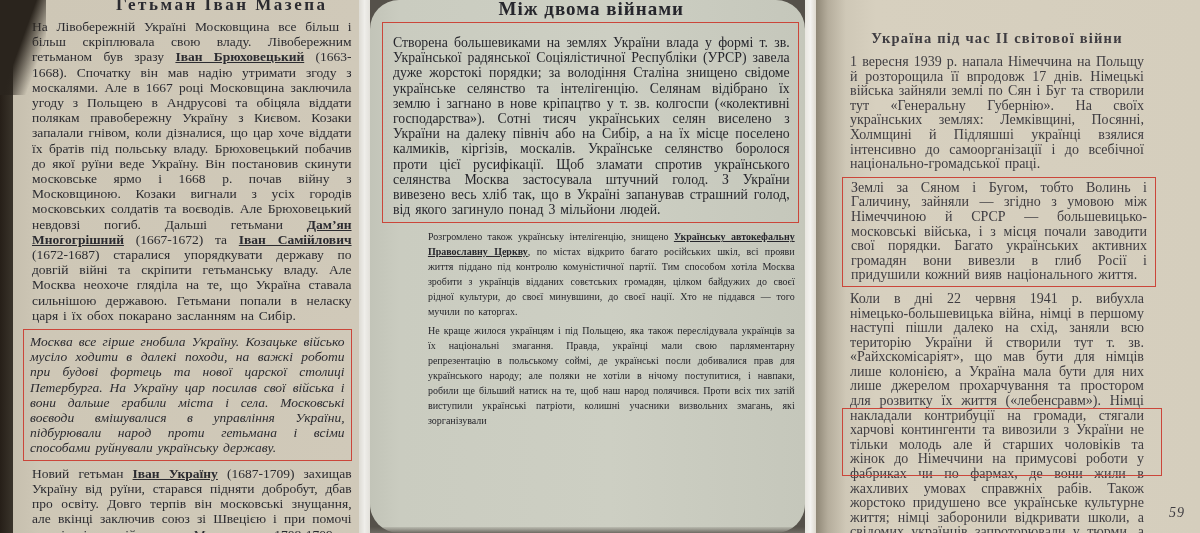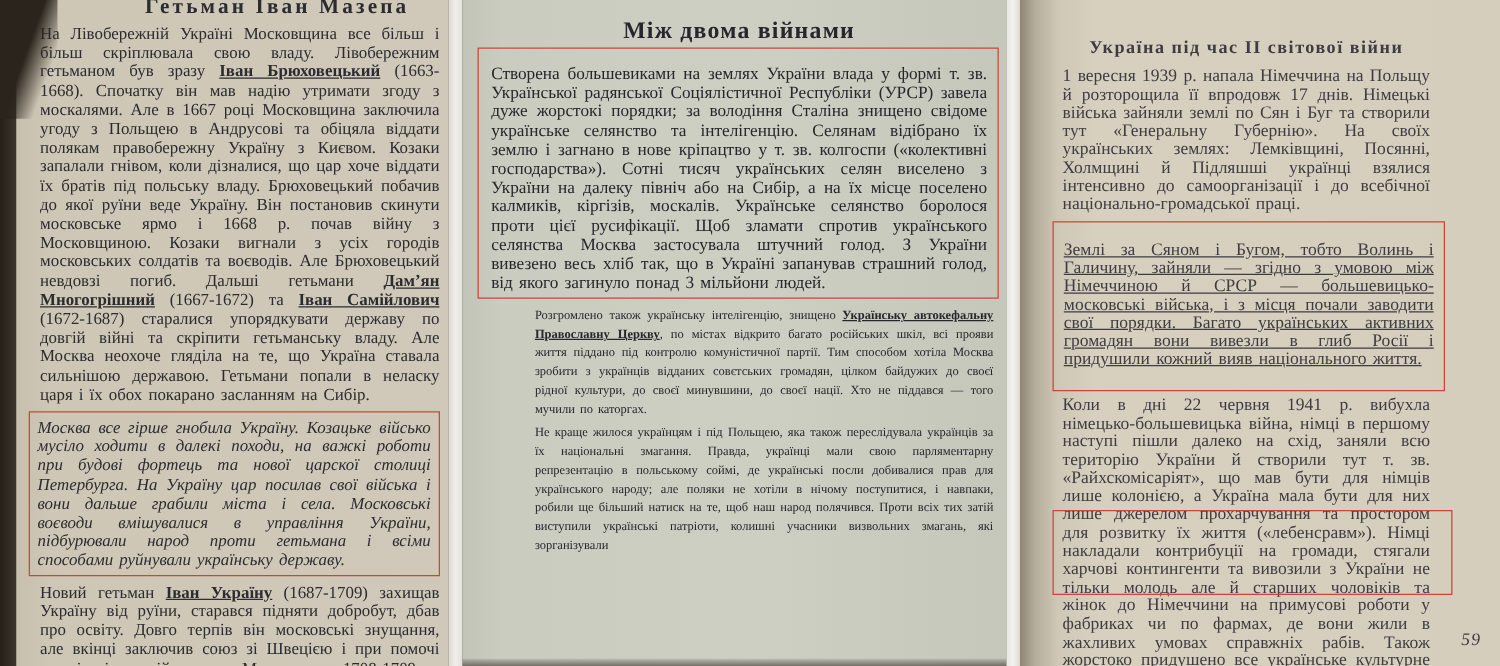--- a/index.html
+++ b/index.html
@@ -24,22 +24,23 @@
     position:absolute;left:0;top:0;width:46px;height:95px;
     background:linear-gradient(110deg,#2a241d 0 45%,rgba(42,36,29,0) 75%);
   }
   
   .gap1{width:12px;height:533px;background:linear-gradient(to right,#dddbd4,#efeeea,#e2e0da);}
   .gap2{width:12px;height:533px;background:linear-gradient(to right,#e8e6e0,#f3f2ef,#ded9cf);}
   
   .page-mid{
     width:457px;
     background:linear-gradient(to right,#c2c4b8 0,#caccc0 30px,#cdcfc3 55%,#c5c7bb 100%);
-    padding:16px 10px 0 18px;
+    padding:0 10px 0 18px;
     color:#26262c;
+    border-radius:29px;
   }
   .bottom-band{position:absolute;left:0;bottom:0;width:100%;height:6px;
     background:linear-gradient(to bottom,rgba(90,86,78,.15),#6f6b63);}
   
   .page-right{
     width:400px;
     background:linear-gradient(to right,#8f8776 0,#b5ad9c 12px,#cfc8b7 30px,#d7d0bf 60px,#d5cebd 100%);
     padding:0 56px 0 34px;
     color:#3e3c41;
   }
@@ -56,21 +57,21 @@
   .page-mid .para.boxed{font-size:13.8px;line-height:15.2px;}
   .page-right .para{font-size:14px;line-height:14.6px;}
   .name{font-weight:bold;text-decoration:underline;}
   
   .boxed{
     border:1.5px solid #cb463a;
     padding:4px 6px;
   }
   .page-left .boxed{margin:6px 0 5px -9px;font-style:italic;}
   .page-mid .boxed{margin:2px -4px 6px -6px;padding:12px 8px 5px 10px;}
-  .page-right .boxed{margin:5px -12px 5px -8px;padding:16px 8px;text-decoration:underline;}
+  .page-right .boxed{margin:5px -12px 5px -8px;padding:3px 8px;}
   .overlay-box{
     position:absolute;left:26px;top:408px;width:318px;height:66px;
     border:1.5px solid #cb463a;pointer-events:none;
   }
   .page-num{
     position:absolute;left:353px;top:505px;
     font-style:italic;font-size:14px;color:#3e3c41;letter-spacing:1px;
   }
 </style>
 </head>

